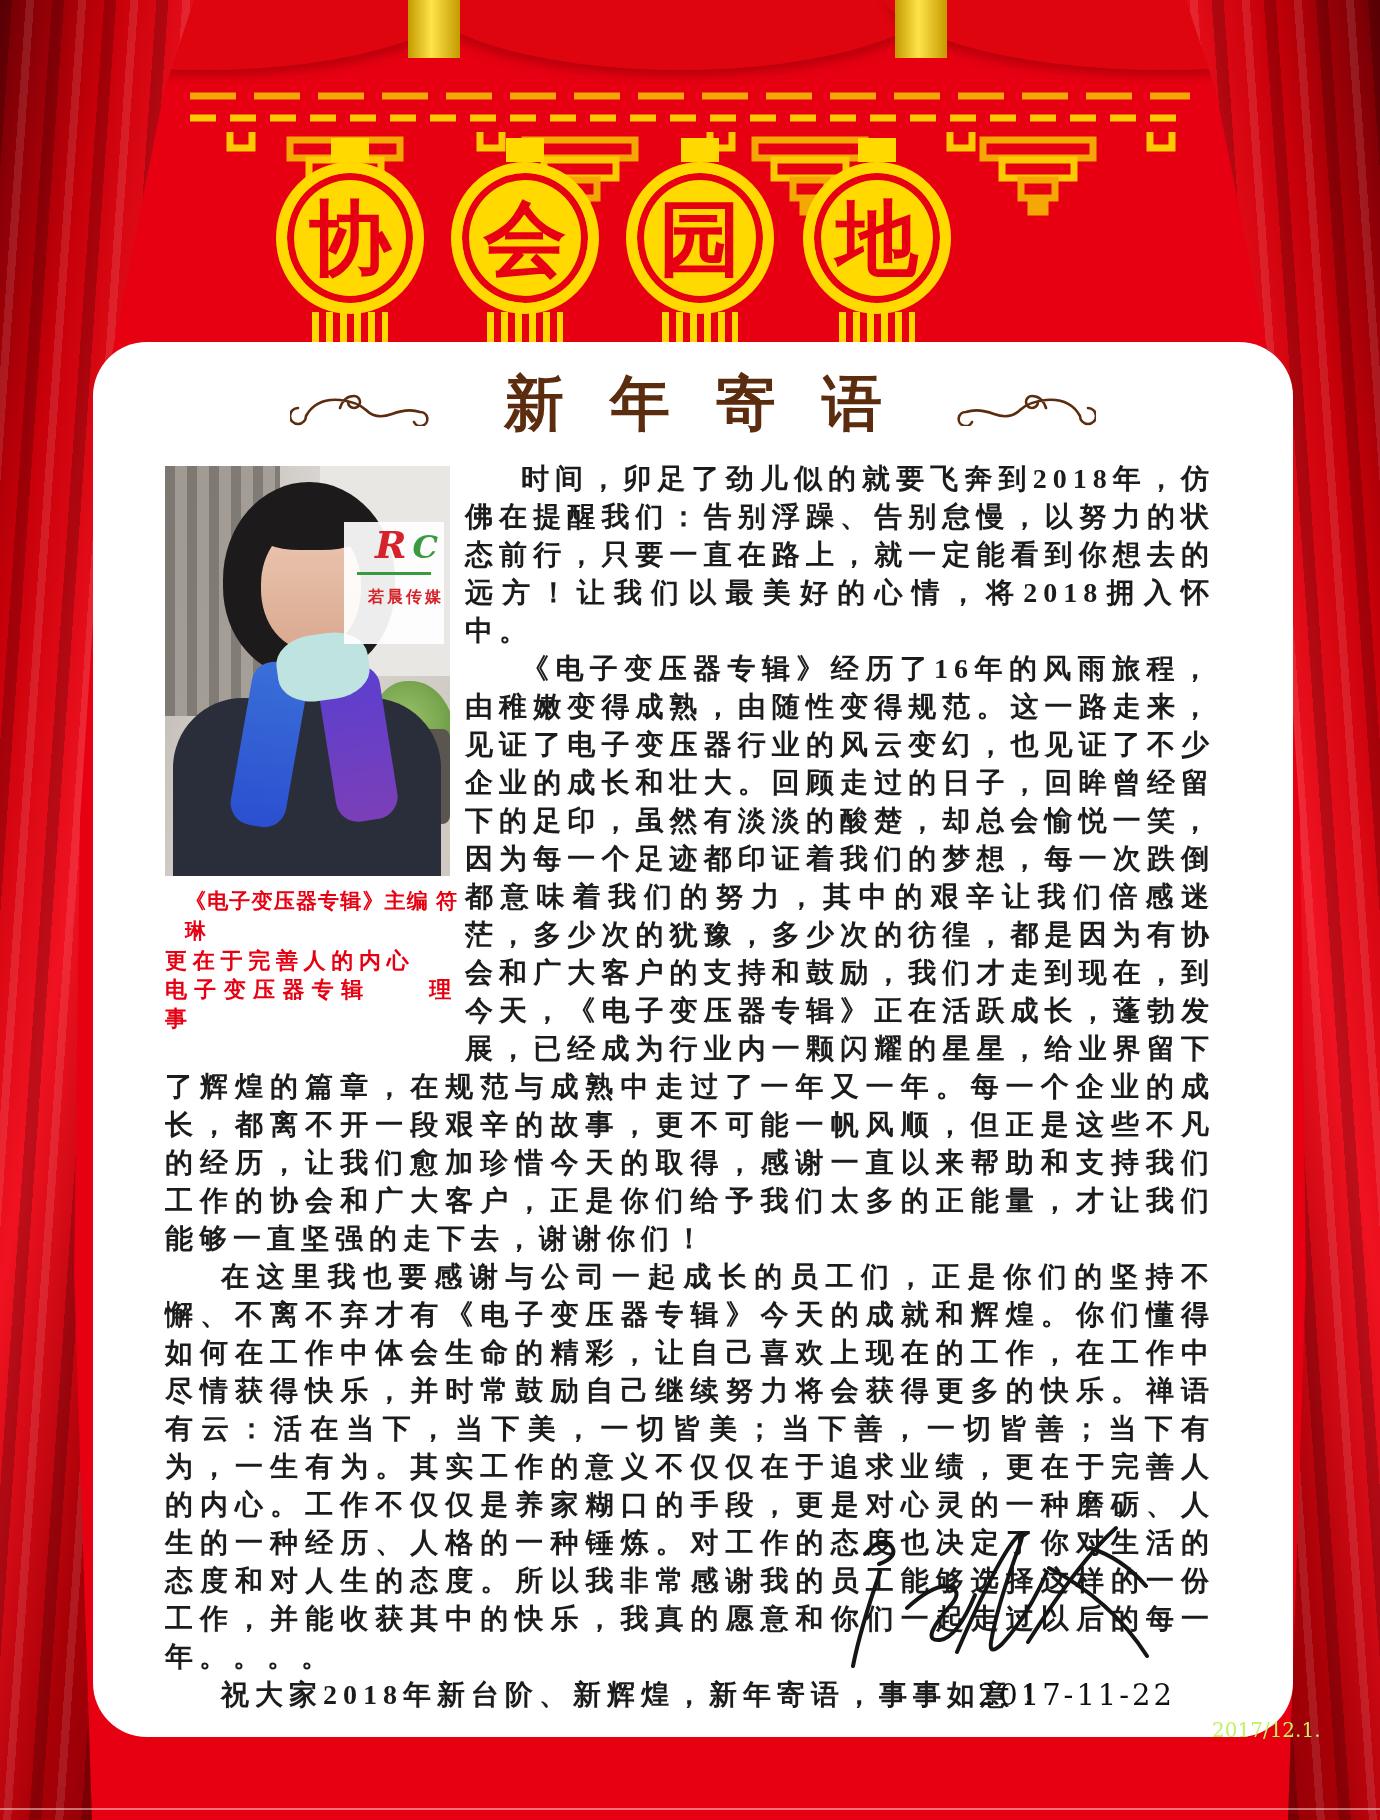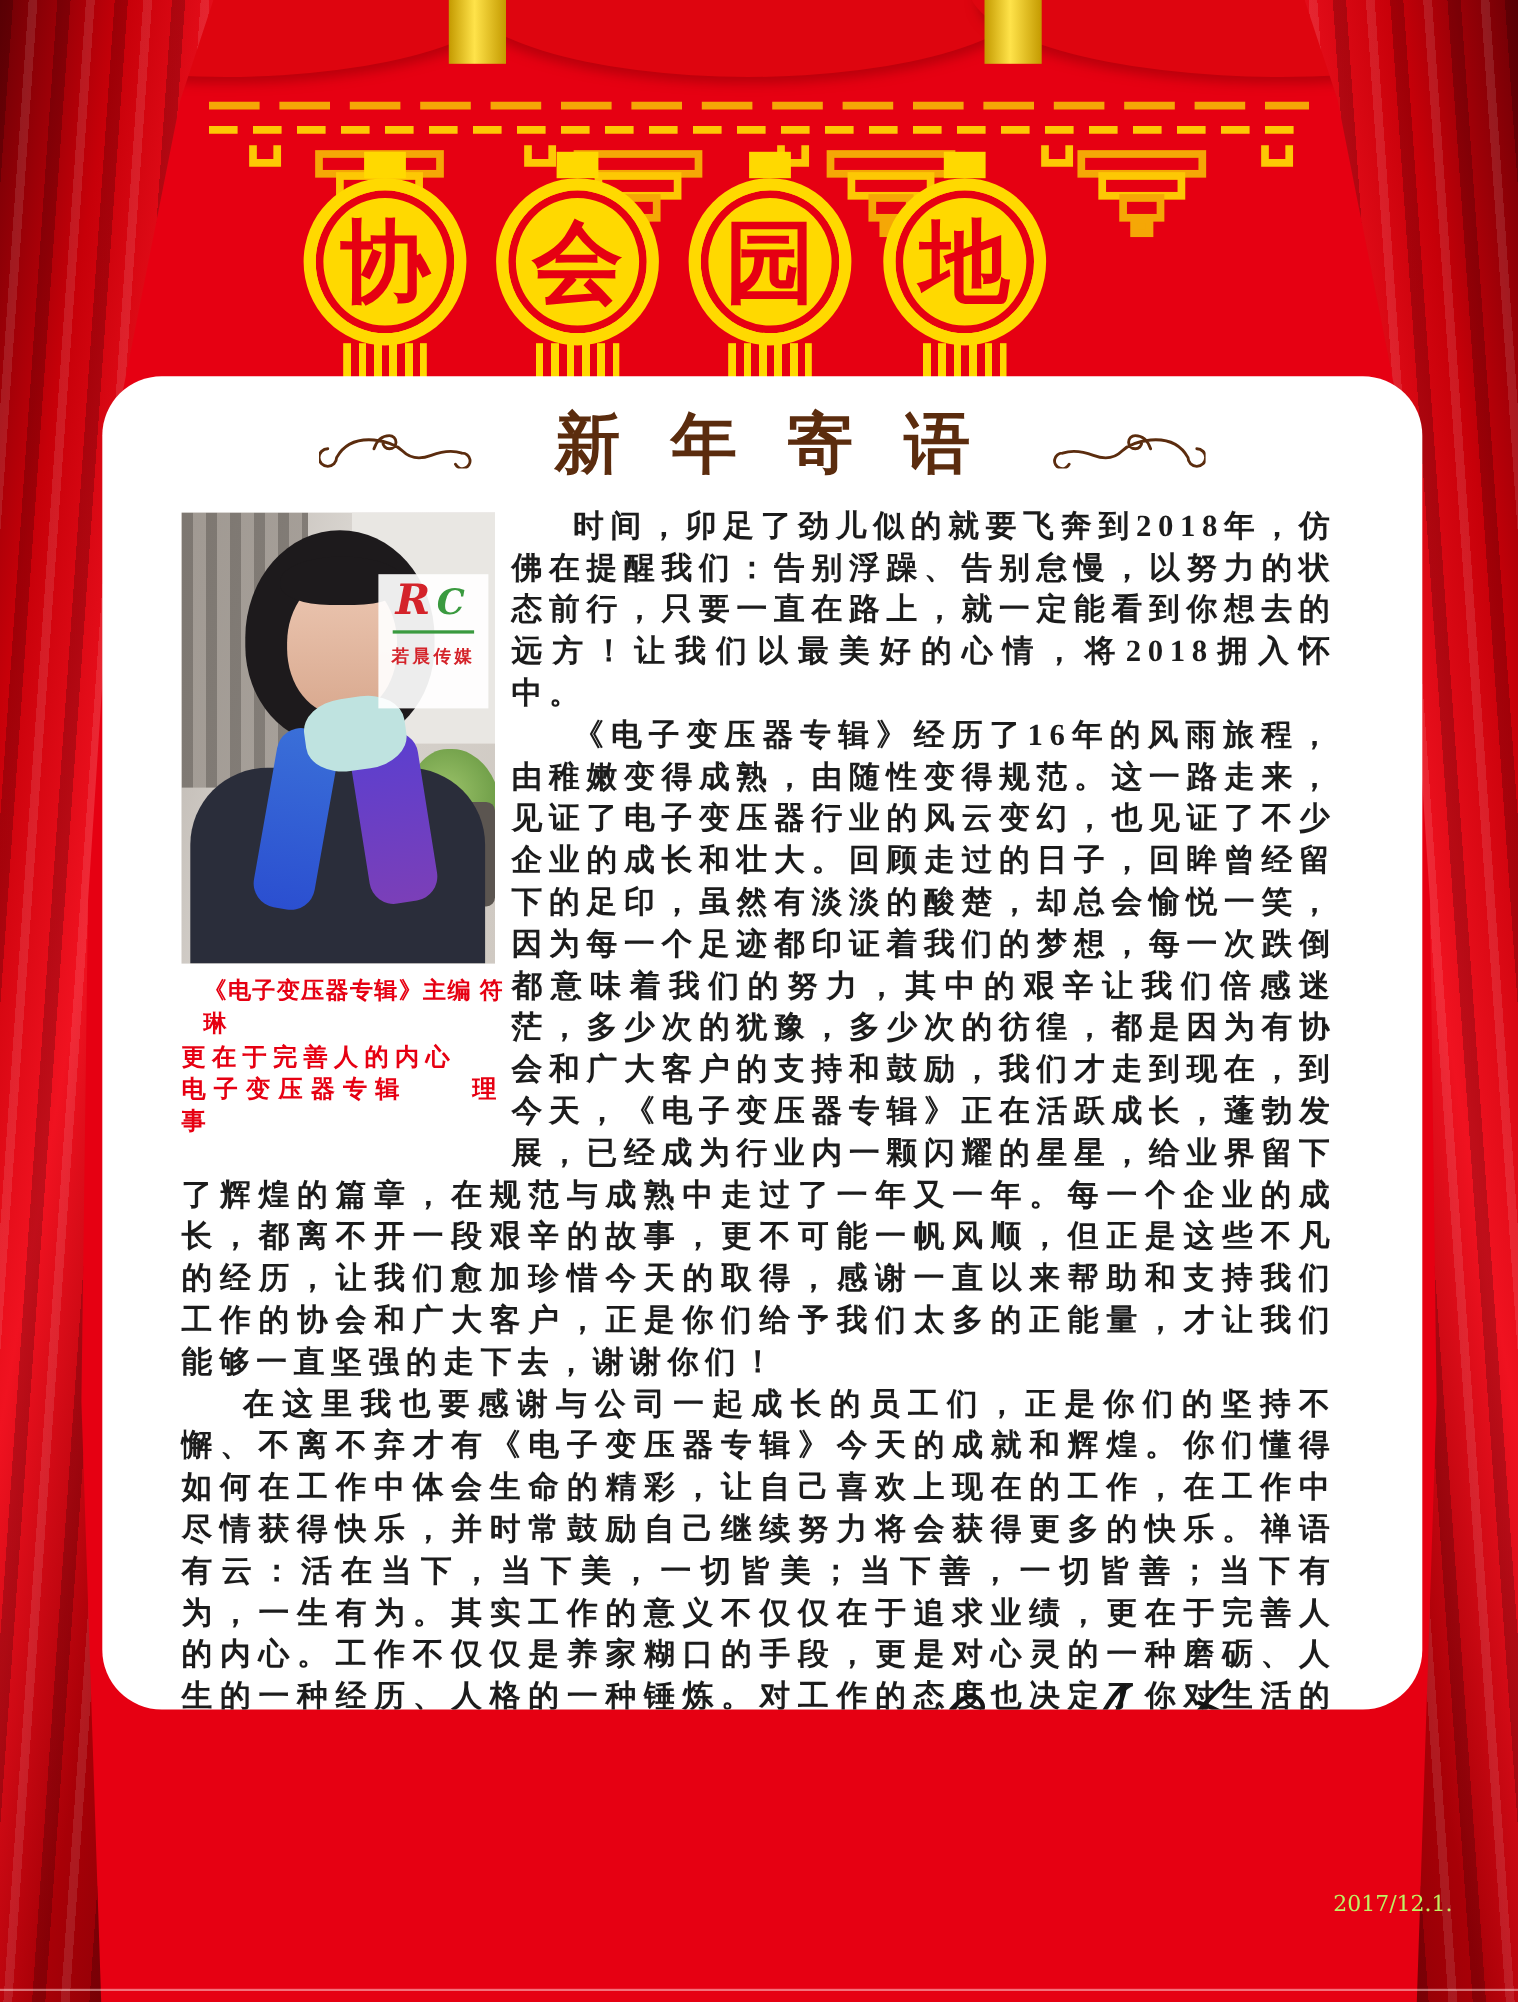--- a/index.html
+++ b/index.html
@@ -35,21 +35,21 @@
   .lan-cap{width:38px;height:24px;background:#ffd900;margin:0 auto;}
   .lan-body{box-sizing:border-box;width:148px;height:152px;margin:0 auto;border-radius:50%;
             border:11px solid #ffd900;background:#ffd900;box-shadow:inset 0 0 0 7px #e60012;
             display:flex;align-items:center;justify-content:center;}
   .lan-char{font-family:"DejaVu Serif","Liberation Serif",serif;font-weight:bold;
             font-size:82px;line-height:1;color:#e60012;}
   .lan-tassel{width:76px;height:44px;margin:-2px auto 0;
               background:repeating-linear-gradient(90deg,#ffd900 0 7px,transparent 7px 14px);}
 
   
-  .card{position:absolute;left:93px;top:342px;width:1200px;height:1212px;background:#ffffff;
+  .card{position:absolute;left:93px;top:342px;width:1200px;height:1395px;background:#ffffff;
         border-radius:54px;z-index:10;overflow:hidden;}
   .title-row{display:flex;align-items:center;justify-content:center;gap:18px;
              height:96px;padding-top:14px;}
   .page-title{margin:0;font-family:"DejaVu Serif","Liberation Serif",serif;font-weight:bold;
               font-size:60px;color:#5b2c0e;letter-spacing:46px;text-indent:46px;}
   .flourish{flex:0 0 auto;}
 
   .letter{padding:8px 78px 0 72px;font-family:"Liberation Serif","DejaVu Serif",serif;
           font-size:28px;line-height:38px;letter-spacing:6px;color:#1c1c1c;
           text-align:justify;word-break:break-all;}
@@ -73,21 +73,21 @@
   .ph-fringe{position:absolute;left:90px;top:40px;width:112px;height:44px;background:#1d1a1c;
     border-radius:50% 50% 40% 40%;}
   .ph-jacket{position:absolute;left:8px;bottom:0;width:268px;height:178px;background:#2a2d3a;
     border-radius:70px 70px 0 0;}
   .ph-scarf-knot{position:absolute;left:112px;top:168px;width:92px;height:66px;background:#bfe3e0;
     border-radius:40%;transform:rotate(-8deg);}
   .ph-scarf-l{position:absolute;left:76px;top:196px;width:56px;height:165px;border-radius:22px;
     background:linear-gradient(180deg,#3a6fd8,#2b4fd0);transform:rotate(10deg);}
   .ph-scarf-r{position:absolute;left:162px;top:200px;width:62px;height:155px;border-radius:22px;
     background:linear-gradient(180deg,#5a3fd0,#7b3fb8);transform:rotate(-9deg);}
-  .ph-logo{position:absolute;right:6px;top:56px;width:100px;height:122px;text-align:center;
+  .ph-logo{position:absolute;right:6px;top:56px;width:100px;height:122px;text-align:right;
     background:rgba(255,255,255,.92);padding-top:4px;box-sizing:border-box;}
   .ph-logo .mono{font-family:"DejaVu Serif",serif;font-style:italic;font-weight:bold;line-height:1;}
   .ph-logo .r{font-size:38px;color:#d4232a;}
   .ph-logo .c{font-size:32px;color:#3a9a3f;}
   .ph-logo .rule{width:74px;height:3px;background:#3a9a3f;margin:4px auto 3px;}
   .ph-logo .nm{font-size:16px;font-weight:bold;color:#d4232a;letter-spacing:3px;}
 
   .caption{margin-top:10px;width:292px;color:#e60012;font-weight:bold;
            font-family:"Liberation Sans","DejaVu Sans",sans-serif;}
   .cap1{font-size:21px;line-height:30px;letter-spacing:0;margin-left:20px;}

